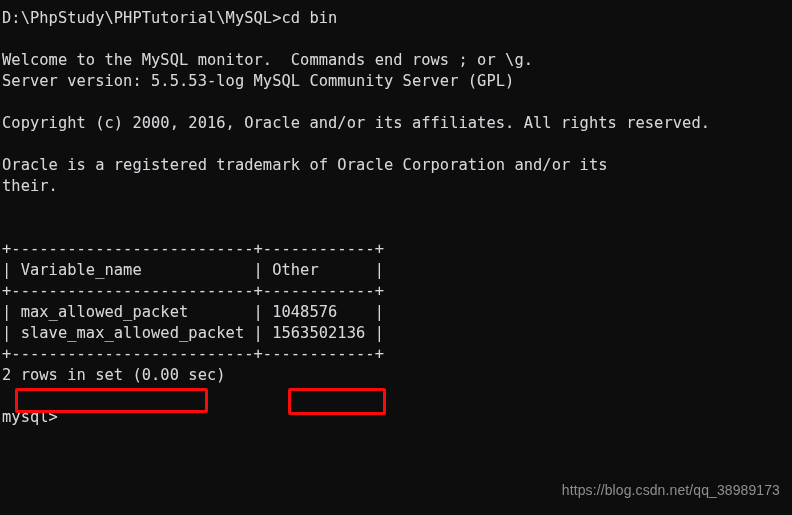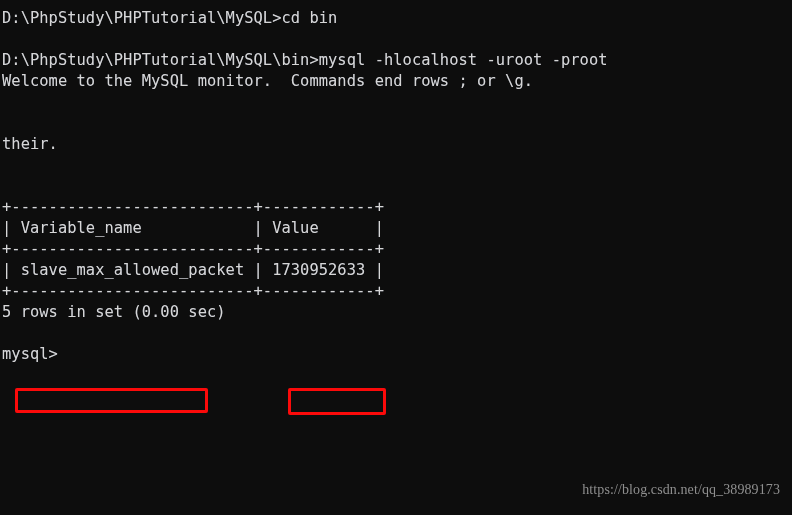--- a/index.html
+++ b/index.html
@@ -55,48 +55,51 @@
     left: 288px;
     top: 388px;
     width: 98px;
     height: 27px;
   }
   
   #watermark {
     position: absolute;
     right: 12px;
     top: 482px;
-    font-family: Liberation Serif, serif;
+    font-family: Liberation Sans, sans-serif;
     font-size: 14px;
     color: #8f8f8f;
     letter-spacing: 0.1px;
     white-space: nowrap;
   }
 </style>
 </head>
 <body>
 
 <div id="screen">
 
   <div id="console">
     <span class="line">D:\PhpStudy\PHPTutorial\MySQL&gt;cd bin</span>
     <span class="line blank"></span>
-    <span class="line">D:\PhpStudy\PHPTutorial\MySQL\bin&gt;mysql -hlocalhost -uroot -proot</span>
     <span class="line">Welcome to the MySQL monitor.  Commands end rows ; or \g.</span>
+    <span class="line">Server version: 5.5.53-log MySQL Community Server (GPL)</span>
     <span class="line blank"></span>
+    <span class="line">Copyright (c) 2000, 2016, Oracle and/or its affiliates. All rights reserved.</span>
     <span class="line blank"></span>
+    <span class="line">Oracle is a registered trademark of Oracle Corporation and/or its</span>
     <span class="line">their.</span>
     <span class="line blank"></span>
     <span class="line blank"></span>
     <span class="line">+--------------------------+------------+</span>
-    <span class="line">| Variable_name            | Value      |</span>
+    <span class="line">| Variable_name            | Other      |</span>
     <span class="line">+--------------------------+------------+</span>
-    <span class="line">| slave_max_allowed_packet | 1730952633 |</span>
+    <span class="line">| max_allowed_packet       | 1048576    |</span>
+    <span class="line">| slave_max_allowed_packet | 1563502136 |</span>
     <span class="line">+--------------------------+------------+</span>
-    <span class="line">5 rows in set (0.00 sec)</span>
+    <span class="line">2 rows in set (0.00 sec)</span>
     <span class="line blank"></span>
     <span class="line">mysql&gt;</span>
   </div>
 
   <div class="redbox" id="redbox-variable"></div>
   <div class="redbox" id="redbox-value"></div>
 
   <div id="watermark">https://blog.csdn.net/qq_38989173</div>
 
 </div>

